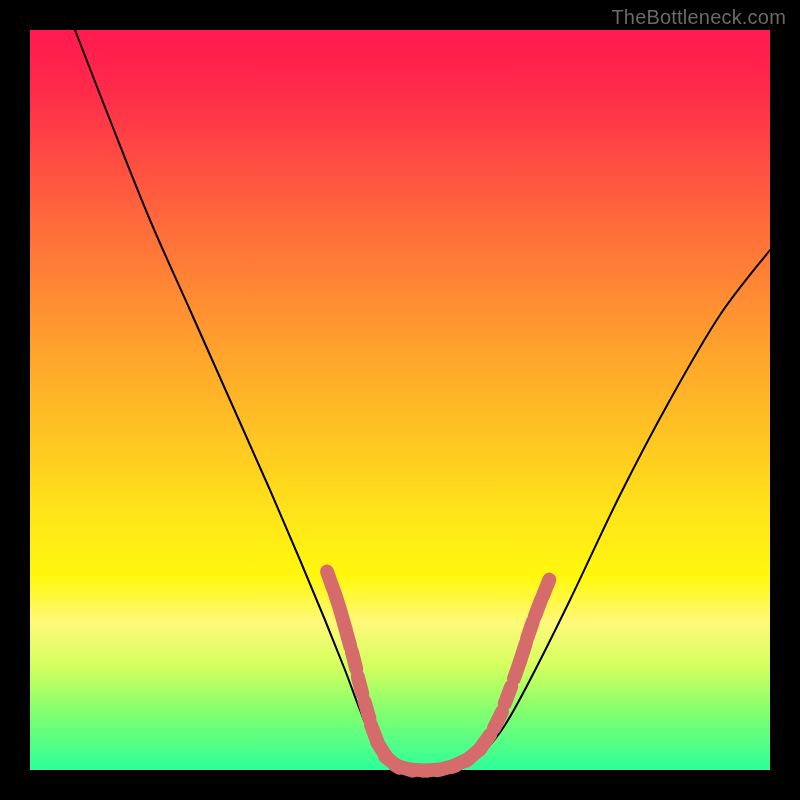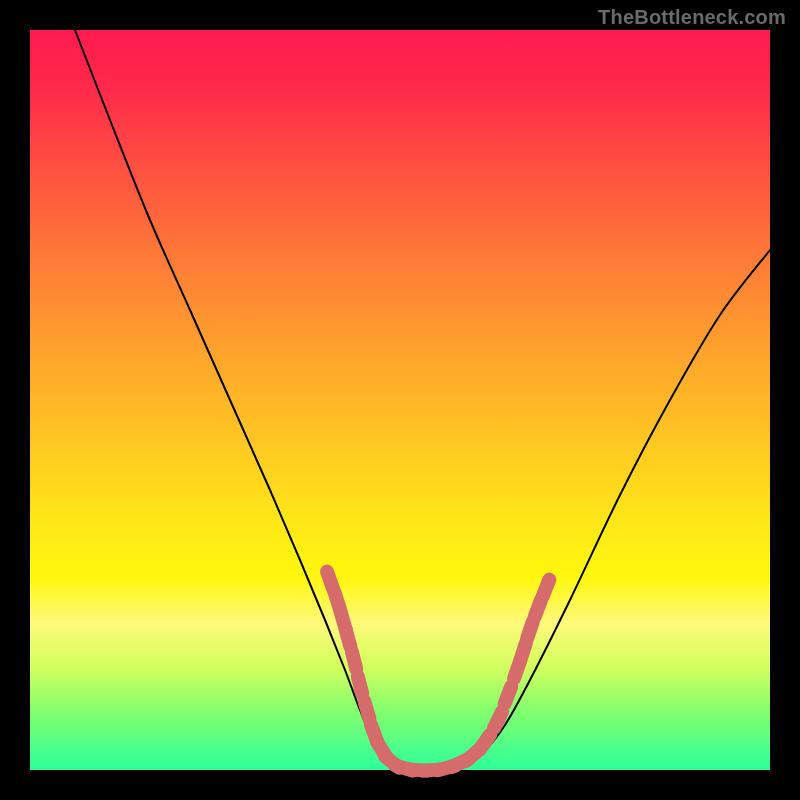--- a/index.html
+++ b/index.html
@@ -31,21 +31,21 @@
       #84ff6e 92%,
       #2cff9a 100%);
   }
   .watermark {
     position: absolute;
     top: 6px;
     right: 14px;
     color: #6a6a6a;
     font-size: 20px;
     letter-spacing: 0.2px;
-    font-weight: 700;
+    font-weight: 400;
     user-select: none;
   }
   svg.overlay {
     position: absolute;
     left: 30px;
     top: 30px;
     width: 740px;
     height: 740px;
     overflow: visible;
   }

